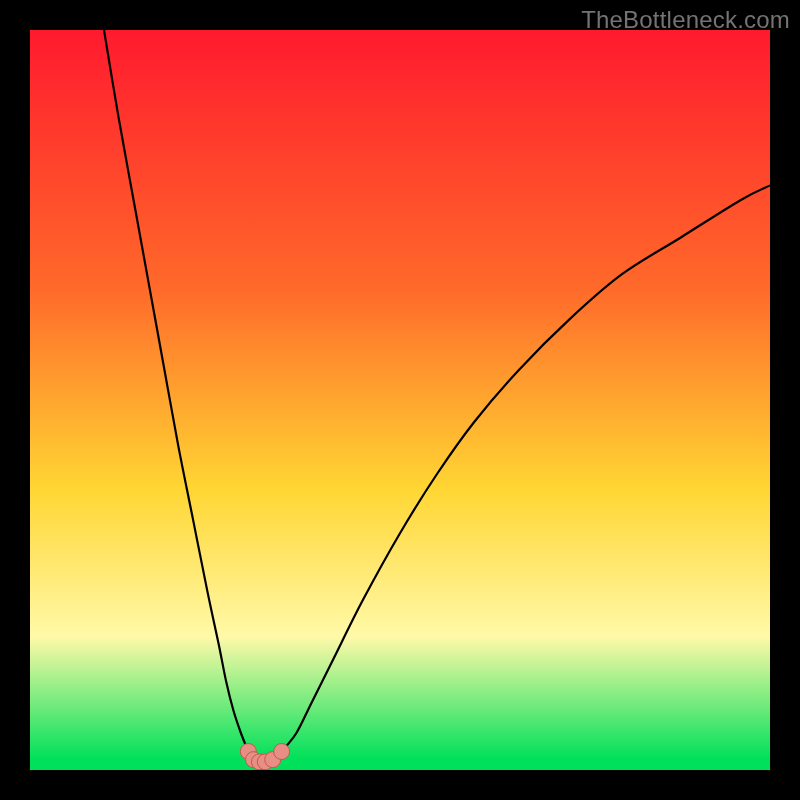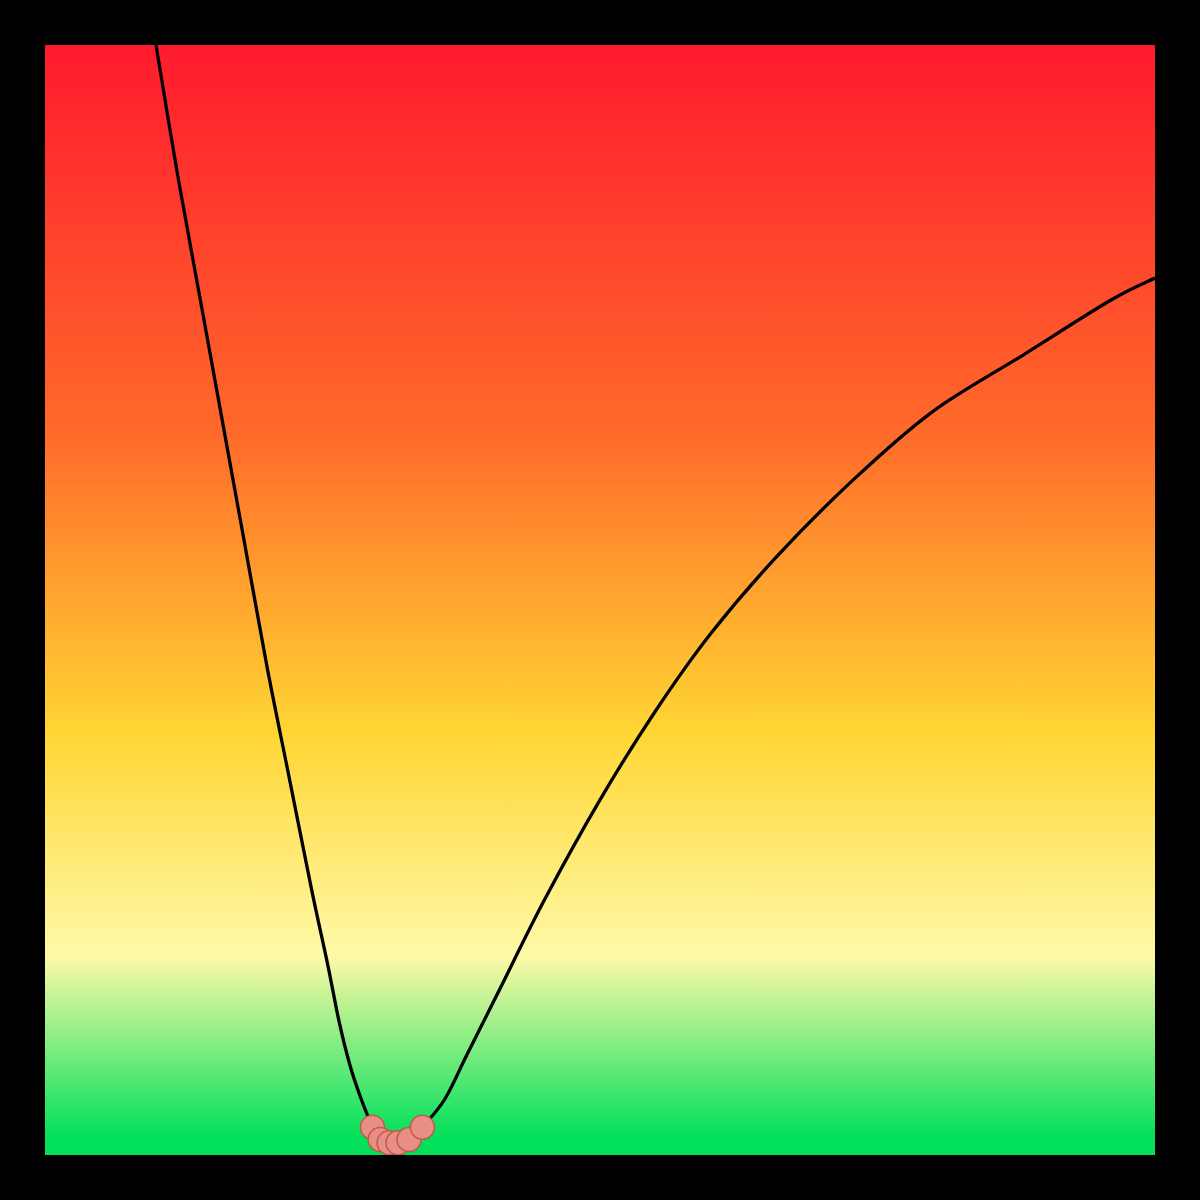--- a/index.html
+++ b/index.html
@@ -31,20 +31,21 @@
     font-size: 24px;
     color: #737373;
     font-weight: 500;
     letter-spacing: 0.2px;
   }
 </style>
 </head>
 <body>
 
 <div class="frame">
+  <div class="attribution">TheBottleneck.com</div>
   <div class="plot">
     <svg id="chart-svg" width="740" height="740" viewBox="0 0 740 740" preserveAspectRatio="none">
       <defs>
         <linearGradient id="bg-grad" x1="0" y1="0" x2="0" y2="1">
             <stop offset="0%" stop-color="#ff1a2e"></stop>
             <stop offset="35%" stop-color="#ff6a2a"></stop>
             <stop offset="62%" stop-color="#ffd633"></stop>
             <stop offset="82%" stop-color="#fff9a8"></stop>
             <stop offset="98.5%" stop-color="#00e05a"></stop>
           </linearGradient>

